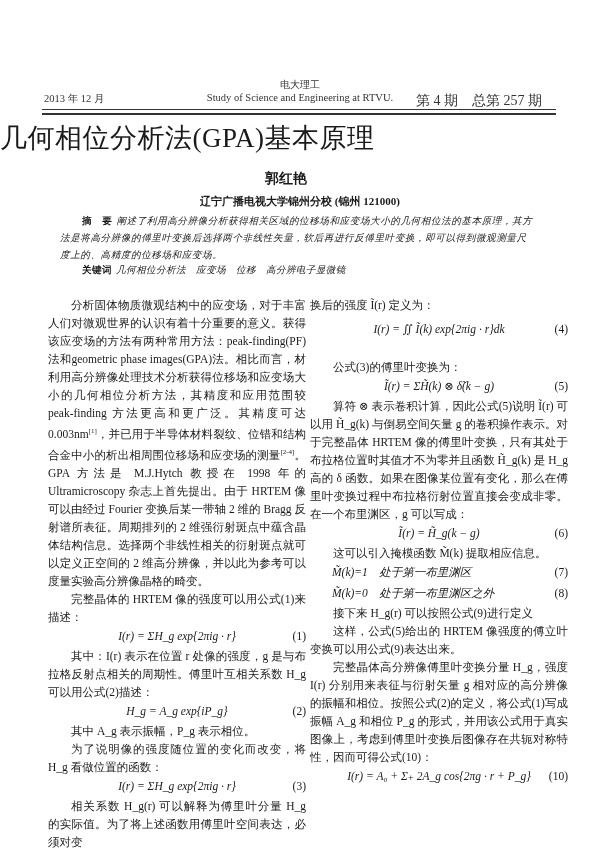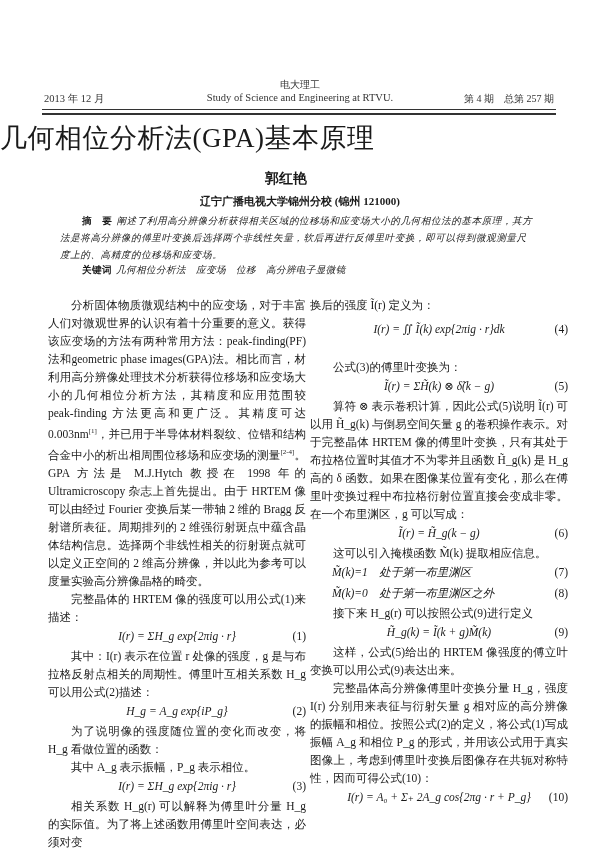--- a/index.html
+++ b/index.html
@@ -1,21 +1,21 @@
 <!DOCTYPE html>
 <html><head>
 <meta charset="utf-8">
 <style>
   html, body { margin:0; padding:0; background:#fff; }
   body { width:600px; height:850px; position:relative; overflow:hidden; color:#1a1a1a;
          font-family:"Liberation Serif","DejaVu Serif",serif; }
   .hdr-journal { position:absolute; top:78px; left:0; width:600px; text-align:center; font-size:10px; color:#333; }
   .hdr-en { position:absolute; top:92px; left:0; width:600px; text-align:center; font-size:10.5px; color:#333; }
   .hdr-date { position:absolute; top:92px; left:44px; font-size:10.5px; color:#333; }
-  .hdr-issue { position:absolute; top:92px; right:46px; font-size:10px; color:#333; }
+  .hdr-issue { position:absolute; top:92px; right:58px; font-size:14px; color:#333; }
   .hdr-rule { position:absolute; top:109px; left:42px; width:514px; height:0; border-top:1.3px solid #333; }
   .hdr-rule2 { position:absolute; top:113px; left:42px; width:514px; height:0; border-top:2.4px solid #333; }
   .title { position:absolute; top:120px; left:0; width:600px; text-align:left; font-size:27px; letter-spacing:0.5px; }
   .author { position:absolute; top:170px; left:0; width:572px; text-align:center; font-size:14px; font-weight:bold; }
   .affil { position:absolute; top:194px; left:0; width:600px; text-align:center; font-size:11px; font-weight:bold; }
   .abstract { position:absolute; top:212px; left:60px; width:475px; font-size:9.6px; line-height:17px; letter-spacing:0.55px; text-indent:22px; font-family:"DejaVu Serif",serif; font-style:italic; }
   .abstract b, .keywords b { font-style:normal; font-family:"DejaVu Sans",sans-serif; font-weight:bold; margin-right:4px; }
   .keywords { position:absolute; top:264px; left:82px; font-size:9.6px; font-style:italic; font-family:"DejaVu Serif",serif; letter-spacing:0.4px; }
   .col { position:absolute; top:296px; width:258px; font-size:11.5px; line-height:18px; text-align:justify; }
   .col.left { left:48px; }
@@ -53,22 +53,22 @@
   <p>完整晶体的 HRTEM 像的强度可以用公式(1)来描述：</p>
   <div class="eq">
       <span class="f">I(r) = ΣH_g exp{2πig · r}</span>
       <span class="n">(1)</span>
     </div>
   <p>其中：I(r) 表示在位置 r 处像的强度，g 是与布拉格反射点相关的周期性。傅里叶互相关系数 H_g 可以用公式(2)描述：</p>
   <div class="eq">
       <span class="f">H_g = A_g exp{iP_g}</span>
       <span class="n">(2)</span>
     </div>
+  <p>其中 A_g 表示振幅，P_g 表示相位。</p>
   <p>为了说明像的强度随位置的变化而改变，将 H_g 看做位置的函数：</p>
-  <p>其中 A_g 表示振幅，P_g 表示相位。</p>
   <div class="eq">
       <span class="f">I(r) = ΣH_g exp{2πig · r}</span>
       <span class="n">(3)</span>
     </div>
   <p>相关系数 H_g(r) 可以解释为傅里叶分量 H_g 的实际值。为了将上述函数用傅里叶空间表达，必须对变</p>
 </div>
 
 <div class="col right">
   <p class="noind">换后的强度 Ĩ(r) 定义为：</p>
   <div class="eq tall">
@@ -88,23 +88,19 @@
   <p>这可以引入掩模函数 M̃(k) 提取相应信息。</p>
   <div class="eq left-f">
       <span class="f">M̃(k)=1　处于第一布里渊区</span>
       <span class="n">(7)</span>
     </div>
   <div class="eq left-f">
       <span class="f">M̃(k)=0　处于第一布里渊区之外</span>
       <span class="n">(8)</span>
     </div>
   <p>接下来 H_g(r) 可以按照公式(9)进行定义</p>
-  <div class="eq">
-      <span class="f">H̃_g(k) = Ĩ(k + g)M̃(k)</span>
-      <span class="n">(9)</span>
-    </div>
   <p>这样，公式(5)给出的 HRTEM 像强度的傅立叶变换可以用公式(9)表达出来。</p>
   <p>完整晶体高分辨像傅里叶变换分量 H_g，强度 I(r) 分别用来表征与衍射矢量 g 相对应的高分辨像的振幅和相位。按照公式(2)的定义，将公式(1)写成振幅 A_g 和相位 P_g 的形式，并用该公式用于真实图像上，考虑到傅里叶变换后图像存在共轭对称特性，因而可得公式(10)：</p>
   <div class="eq">
       <span class="f">I(r) = A₀ + Σ₊ 2A_g cos{2πg · r + P_g}</span>
       <span class="n">(10)</span>
     </div>
 </div>
 
 </body></html>

